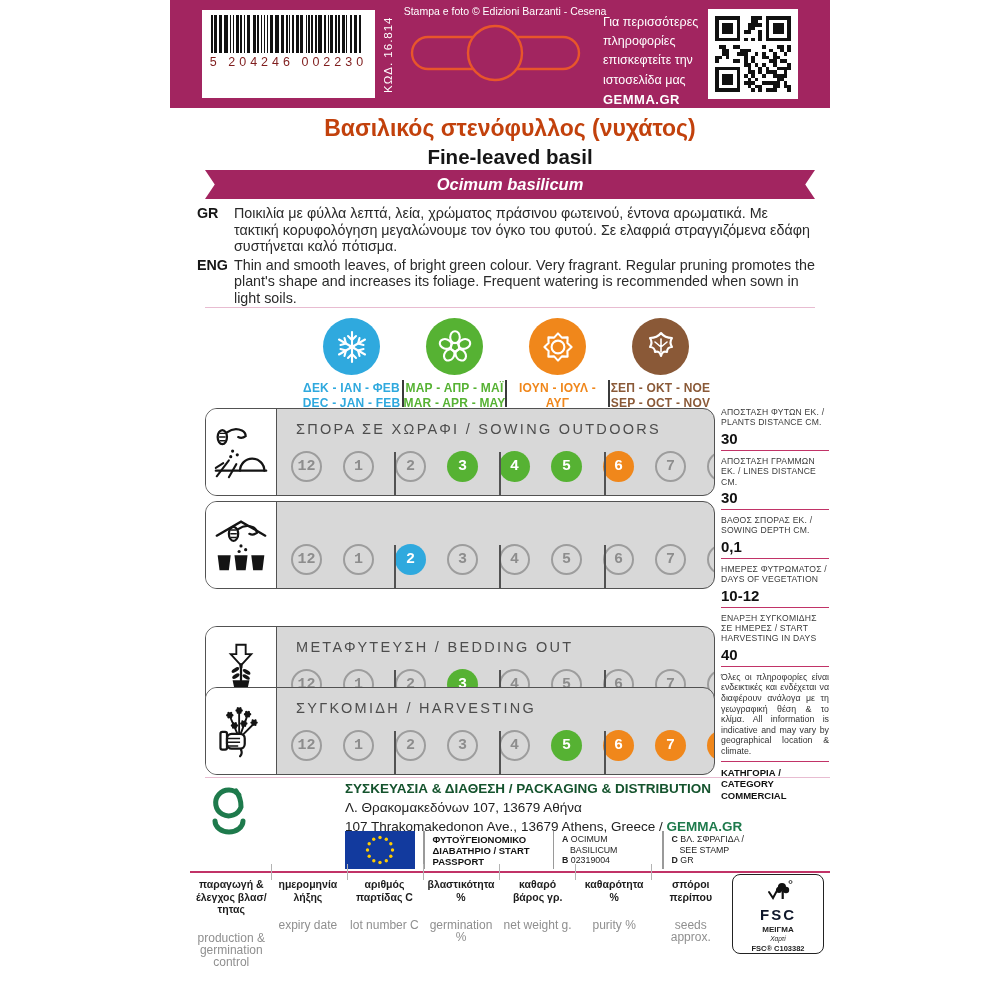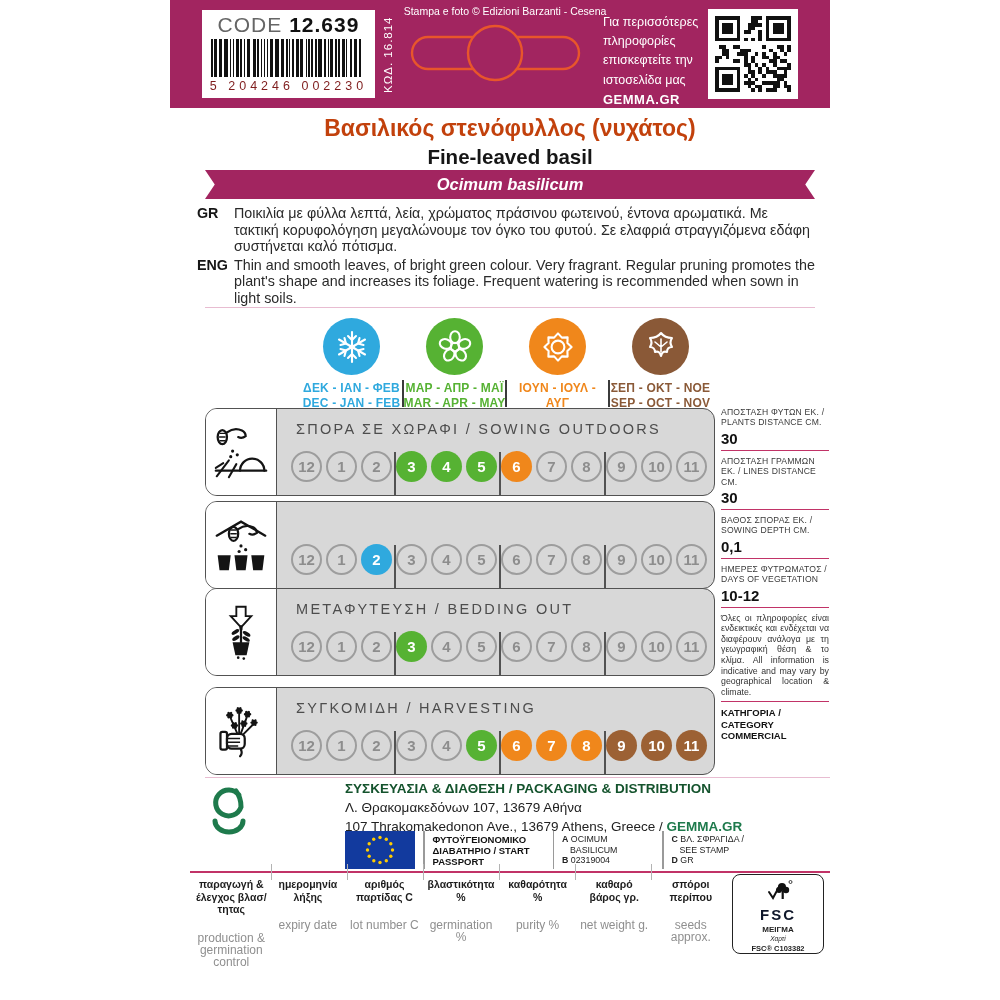--- a/index.html
+++ b/index.html
@@ -51,21 +51,21 @@
   .season-gr{margin-top:6px;}
   .season-div{position:absolute;bottom:1px;width:2px;height:27px;background:#3b3b3b;}
 
   
   .cal-row{left:205px;width:510px;height:88px;background:var(--panel);
            border:1.5px solid var(--panelborder);border-radius:12px;display:flex;overflow:hidden;}
   .cal-icon{width:71px;background:#fff;border-right:1.5px solid var(--panelborder);
             display:flex;align-items:center;justify-content:center;flex:none;}
   .cal-body{flex:1;position:relative;}
   .cal-title{position:absolute;left:19px;top:12px;font-size:14.5px;letter-spacing:2.3px;color:#4d4d4d;white-space:nowrap;}
-  .cal-circles{position:absolute;left:14px;top:42px;display:flex;gap:4px;}
+  .cal-circles{position:absolute;left:14px;top:42px;display:flex;gap:21px;font-family:Liberation Mono, monospace;}
   .mcirc{width:31px;height:31px;border-radius:50%;border:2px solid #9D9D9D;color:#8D8D8D;
          font-size:15px;font-weight:bold;text-align:center;line-height:27px;}
   .mcirc.filled{border:none;color:#fff;line-height:31px;}
   .cal-div{position:absolute;bottom:0;width:1.5px;height:43px;background:var(--panelborder);}
 
   
   .sidebar{left:721px;top:407px;width:108px;}
   .spec-label{font-size:8.6px;line-height:10.4px;color:#3a3a3a;letter-spacing:.2px;}
   .spec-value{font-size:15px;font-weight:bold;color:#111;margin:2px 0 3px 0;}
   .spec-sep{border:none;border-top:1.5px solid var(--pinkline);margin:1px 0 5px 0;width:100%;}
@@ -103,21 +103,20 @@
   .fsc-name{font-family:Liberation Sans, sans-serif;font-weight:bold;font-size:15px;letter-spacing:2px;color:#0f172a;line-height:15px;}
   .fsc-l1{font-size:8px;font-weight:bold;margin-top:3px;}
   .fsc-l2{font-size:6.5px;font-style:italic;margin-top:1px;}
   .fsc-cert{font-size:7.5px;font-weight:bold;margin-top:2px;}
 </style>
 </head>
 <body>
 
 <div class="abs topband">
   <div class="abs barcode-box">
-    <div class="code-line"><span>CODE</span> <b>12.639</b></div>
     <div class="bars" id="bars">
         <i style="width: 2.2px; margin-right: 1.2px;"></i>
         <i style="width: 2.2px; margin-right: 2.2px;"></i>
         <i style="width: 3.4px; margin-right: 2.2px;"></i>
         <i style="width: 3.4px; margin-right: 2.2px;"></i>
         <i style="width: 1.2px; margin-right: 2.2px;"></i>
         <i style="width: 1.2px; margin-right: 1.2px;"></i>
         <i style="width: 3.4px; margin-right: 1.2px;"></i>
         <i style="width: 2.2px; margin-right: 1.2px;"></i>
         <i style="width: 1.2px; margin-right: 2.2px;"></i>
@@ -557,21 +556,21 @@
           <div class="mcirc">8</div>
           <div class="mcirc">9</div>
           <div class="mcirc">10</div>
           <div class="mcirc">11</div>
         </div>
       <div class="cal-div" style="left:117px"></div>
       <div class="cal-div" style="left:222px"></div>
       <div class="cal-div" style="left:327px"></div>
     </div>
     </div>
-    <div class="abs cal-row" style="top: 588px;">
+    <div class="abs cal-row" style="top: 626px;">
       <div class="cal-icon">
         <svg width="56" height="56" viewBox="0 0 60 60">
    <polygon points="25,3 35,3 35,13 41,13 30,25 19,13 25,13" fill="#fff" stroke="#141414" stroke-width="2"></polygon>
    <path d="M30 27 V41" fill="none" stroke="#141414" stroke-width="2.4" stroke-linecap="round"></path>
    <g fill="#141414">
             <ellipse cx="24" cy="30" rx="4.6" ry="2" transform="rotate(-32 24 30)"></ellipse>
             <ellipse cx="36" cy="32" rx="4.6" ry="2" transform="rotate(32 36 32)"></ellipse>
             <ellipse cx="24.5" cy="36.5" rx="4.4" ry="2" transform="rotate(-32 24.5 36.5)"></ellipse>
             <ellipse cx="35.5" cy="37.5" rx="4.4" ry="2" transform="rotate(32 35.5 37.5)"></ellipse>
             <ellipse cx="30" cy="25.5" rx="1.8" ry="3"></ellipse>
@@ -680,20 +679,25 @@
     <hr class="spec-sep">
       </div>
       <div>
         <div class="spec-label">ΒΑΘΟΣ ΣΠΟΡΑΣ ΕΚ. / SOWING DEPTH CM.</div>
     <div class="spec-value">0,1</div>
     <hr class="spec-sep">
       </div>
       <div>
         <div class="spec-label">ΗΜΕΡΕΣ ΦΥΤΡΩΜΑΤΟΣ / DAYS OF VEGETATION</div>
     <div class="spec-value">10-12</div>
+    <hr class="spec-sep">
+      </div>
+      <div>
+        <div class="spec-label">ΕΝΑΡΞΗ ΣΥΓΚΟΜΙΔΗΣ ΣΕ ΗΜΕΡΕΣ / START HARVESTING IN DAYS</div>
+    <div class="spec-value">40</div>
     <hr class="spec-sep">
       </div>
     </div>
   <div class="disclaimer">Όλες οι πληροφορίες είναι ενδεικτικές και ενδέχεται να διαφέρουν ανάλογα με τη γεωγραφική θέση &amp; το κλίμα. All information is indicative and may vary by geographical location &amp; climate.</div>
   <hr class="spec-sep">
   <div class="category-label">ΚΑΤΗΓΟΡΙΑ / CATEGORY</div>
   <div class="category-value">COMMERCIAL</div>
 </div>
 
 <div class="abs foot-line"></div>
@@ -763,26 +767,26 @@
     </div>
     <div class="legend-col">
       <div class="legend-gr">αριθμός παρτίδας C</div>
     <div class="legend-en">lot number C</div>
     </div>
     <div class="legend-col">
       <div class="legend-gr">βλαστικότητα %</div>
     <div class="legend-en">germination %</div>
     </div>
     <div class="legend-col">
+      <div class="legend-gr">καθαρό βάρος γρ.</div>
+    <div class="legend-en">net weight g.</div>
+    </div>
+    <div class="legend-col">
       <div class="legend-gr">καθαρότητα %</div>
     <div class="legend-en">purity %</div>
-    </div>
-    <div class="legend-col">
-      <div class="legend-gr">καθαρό βάρος γρ.</div>
-    <div class="legend-en">net weight g.</div>
     </div>
     <div class="legend-col">
       <div class="legend-gr">σπόροι περίπου</div>
     <div class="legend-en">seeds approx.</div>
     </div>
   </div>
 
 <div class="abs fsc">
   <svg width="30" height="24" viewBox="0 0 30 24">
     <g stroke="#111" fill="none" stroke-width="2" stroke-linecap="round">

